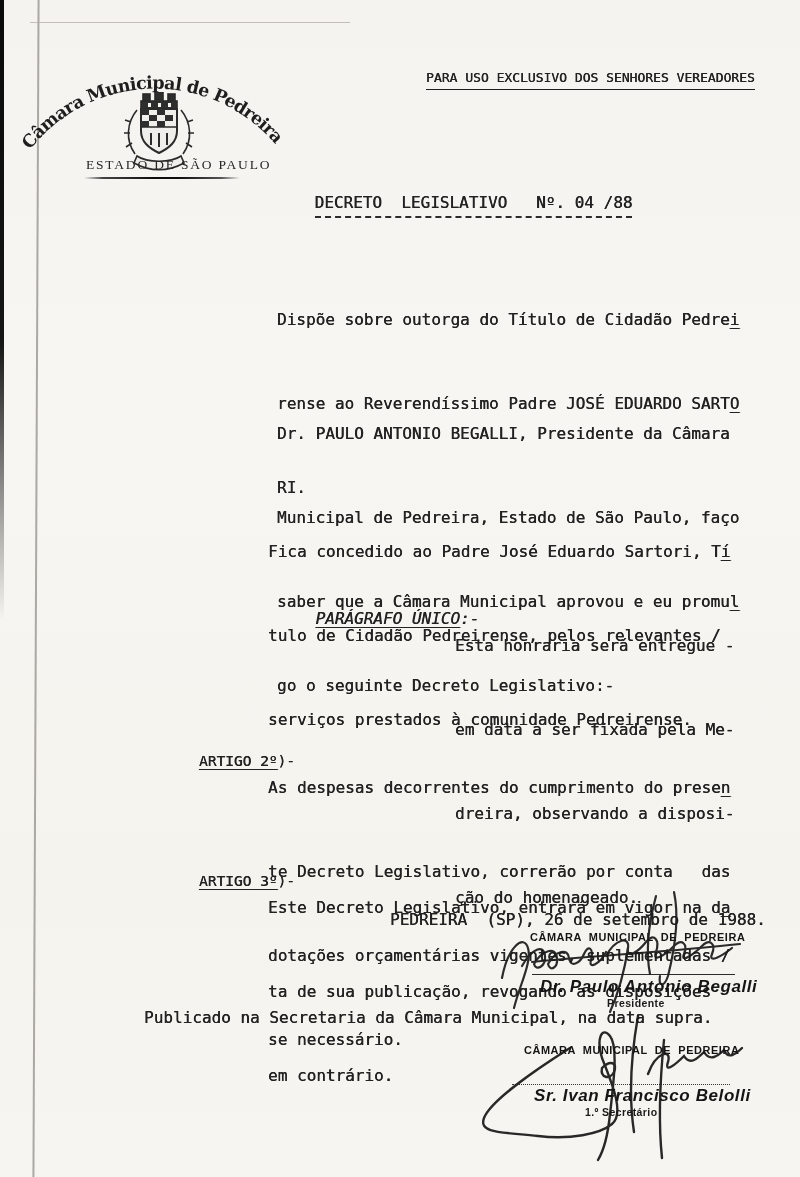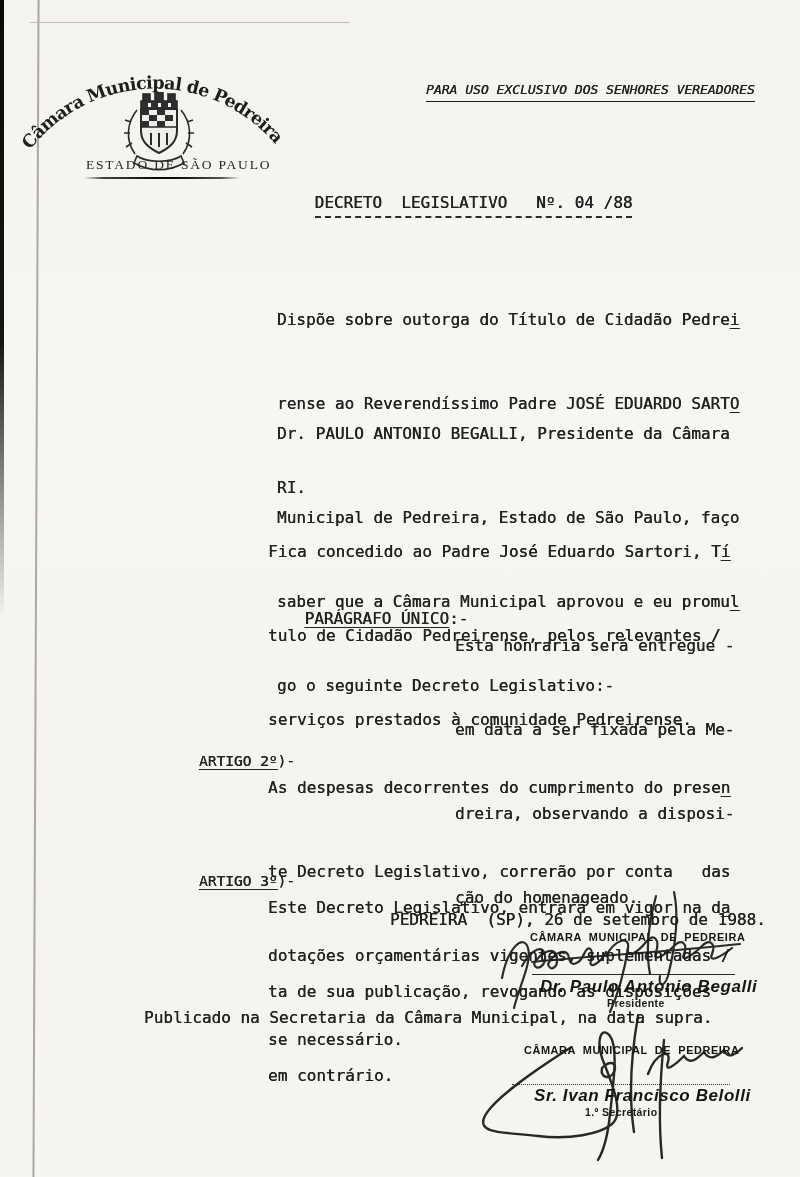--- a/index.html
+++ b/index.html
@@ -90,21 +90,21 @@
       <path d="M20,18 C10,30 8,48 18,62 M14,30 l-6,-2 M13,41 l-6,0 M15,51 l-6,4"></path>
       <path d="M64,18 C74,30 76,48 66,62 M70,30 l6,-2 M71,41 l6,0 M69,51 l6,4"></path>
 
       <path d="M20,64 c10,7 34,7 44,0 l3,7 c-16,9 -34,9 -50,0 z" fill="#efeeea"></path>
     </g>
   </svg>
 
   <div class="abs estado" style="left:86px;top:157px;">ESTADO DE SÃO PAULO</div>
   <div class="abs estado-line" style="left:84px;top:177px;width:156px;"></div>
 
-  <div class="abs tw tw13 notice-underline" style="left:426px;top:82px;font-style:italic;">PARA USO EXCLUSIVO DOS SENHORES VEREADORES</div>
+  <div class="abs tw tw13 notice-underline" style="left:426px;top:70px;">PARA USO EXCLUSIVO DOS SENHORES VEREADORES</div>
 
   <div class="abs tw" style="left:276px;top:161px;">
     <span class="title-underline">DECRETO  LEGISLATIVO   Nº. 04 /88</span>
   </div>
 
   <div class="abs tw" style="left:277px;top:364px;">
     <div><span>Dr. PAULO ANTONIO BEGALLI, Presidente da Câmara</span></div>
     <div><span>Municipal de Pedreira, Estado de São Paulo, faço</span></div>
     <div><span>saber que a Câmara Municipal aprovou e eu promu</span><span class="uch">l</span></div>
     <div><span>go o seguinte Decreto Legislativo:-</span></div>
@@ -115,21 +115,21 @@
     <div><span>rense ao Reverendíssimo Padre JOSÉ EDUARDO SART</span><span class="uch">O</span></div>
     <div><span>RI.</span></div>
   </div>
 
   <div class="abs tw" style="left:268px;top:482px;">
     <div><span>Fica concedido ao Padre José Eduardo Sartori, T</span><span class="uch">í</span></div>
     <div><span>tulo de Cidadão Pedreirense, pelos relevantes /</span></div>
     <div><span>serviços prestados à comunidade Pedreirense.</span></div>
   </div>
 
-  <div class="abs tw" style="left:266px;top:577px;">
+  <div class="abs tw" style="left:277px;top:577px;font-style:italic;">
     <span class="ul">PARÁGRAFO ÚNICO</span><span>:- </span>
   </div>
   <div class="abs tw" style="left:455px;top:576px;">
     <div><span>Esta honraria será entregue -</span></div>
     <div><span>em data a ser fixada pela Me-</span></div>
     <div><span>dreira, observando a disposi-</span></div>
     <div><span>ção do homenageado.</span></div>
   </div>
 
   <div class="abs tw lab" style="left:164px;top:719px;">

